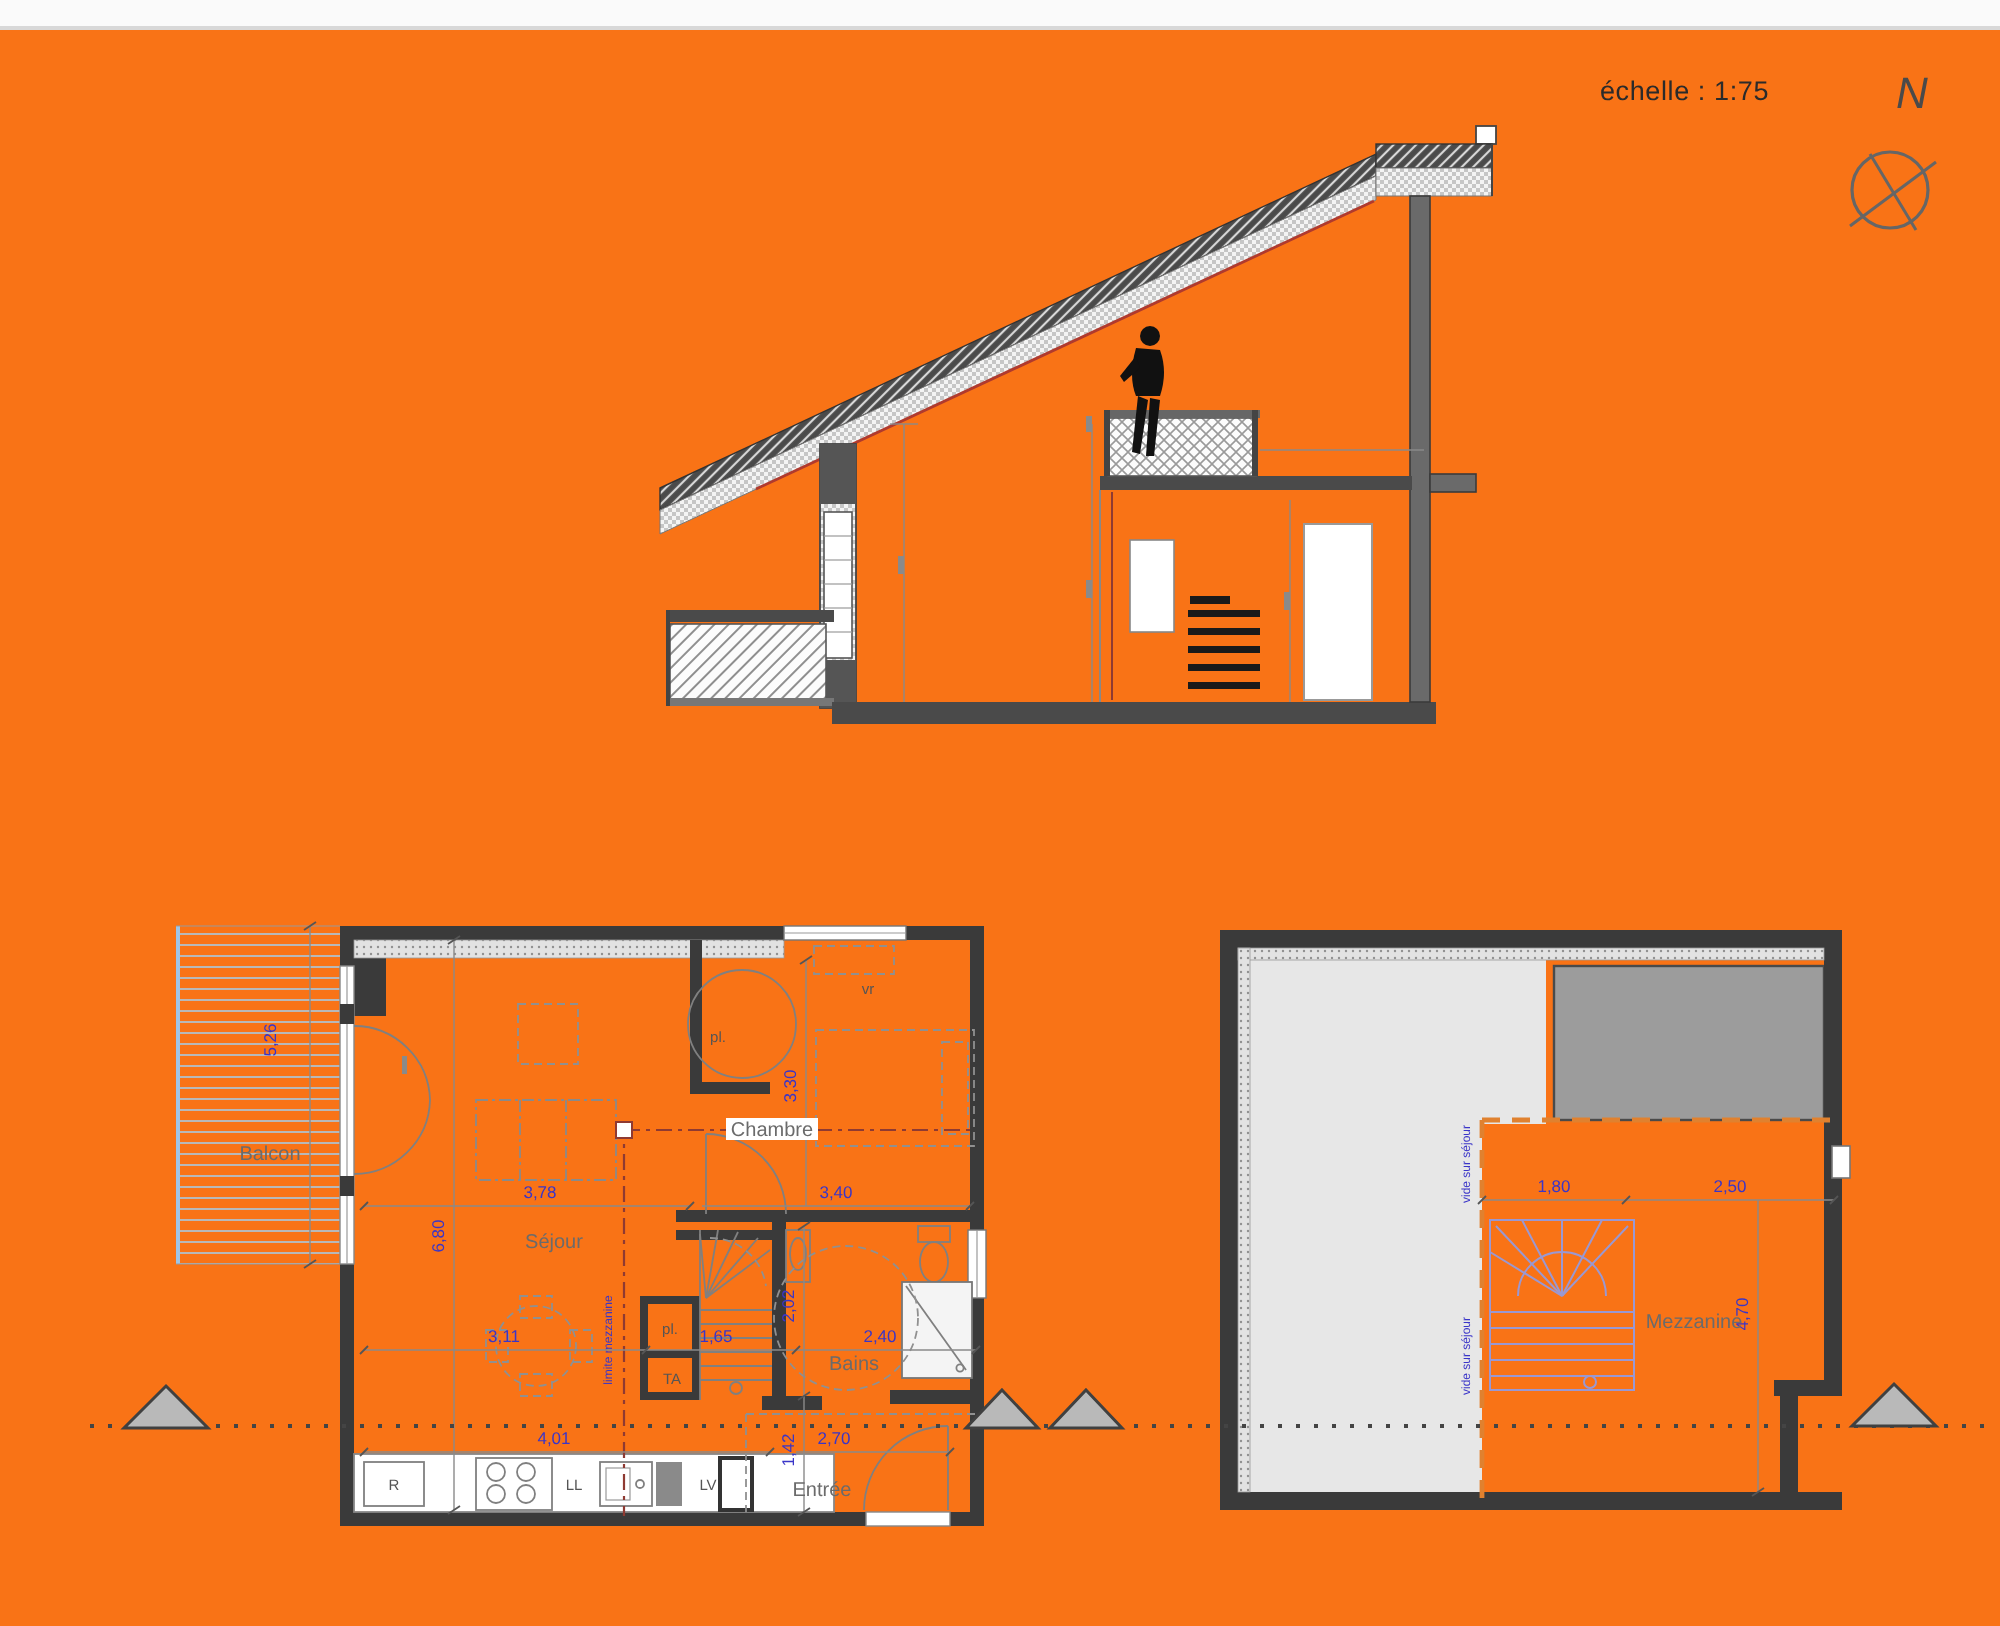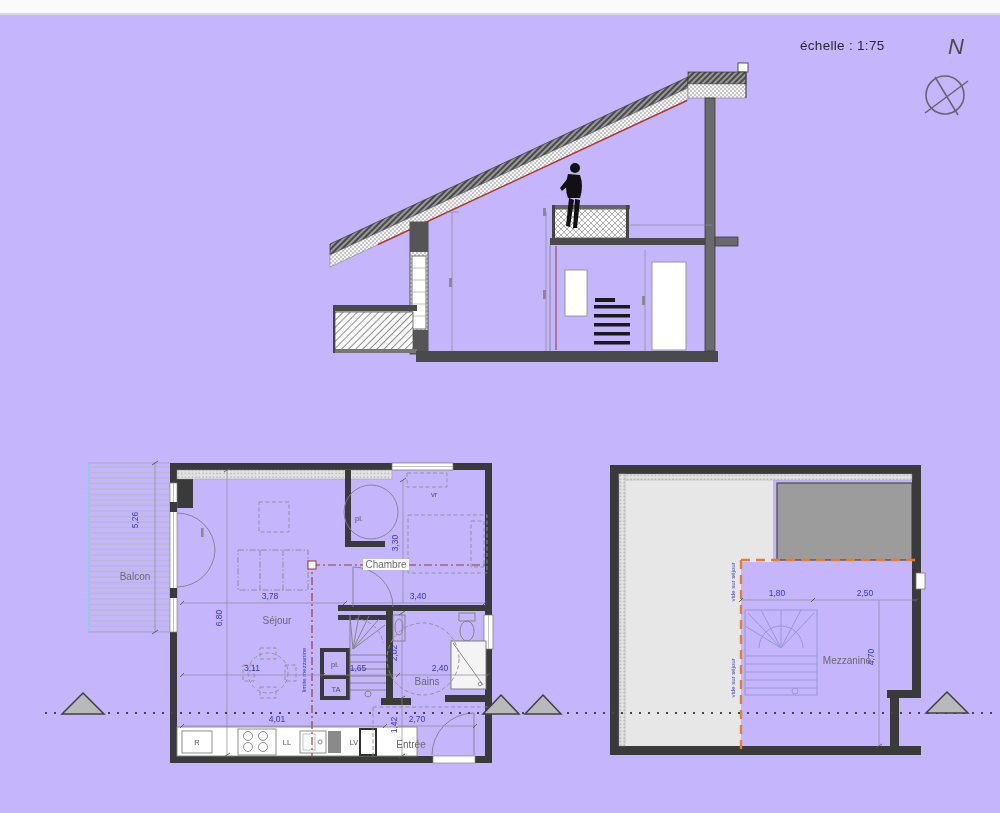--- a/index.html
+++ b/index.html
@@ -1,16 +1,16 @@
 <!DOCTYPE html>
 <html style="--dim-blue: #3a35c8; --red-line: #8f3a32; --orange-line: #e0812f; --wall-dark: #3a3a3a; --balcony-blue: #9fc5e8; --stairs-purple: #9a98d2; --roof-red: #b03a2e; --triangle-fill: #b9b9b9;"><head>
 <meta charset="utf-8">
 <style>
   html,body{margin:0;padding:0;background:#fff;font-family:"Liberation Sans",sans-serif;}
-  #canvas{position:relative;width:1000px;height:813px;background:#c4b5fd;overflow:hidden;}
+  #canvas{position:relative;width:1000px;height:813px;background:#f97316;overflow:hidden;}
   #topbar{position:absolute;left:0;top:0;width:1000px;height:13px;background:#fafafa;border-bottom:2px solid #d8d8d8;}
   #scale-label{position:absolute;left:800px;top:38px;font-size:13.5px;color:#2b2b2b;letter-spacing:.3px;}
   #north-letter{position:absolute;left:948px;top:34px;font-size:22px;font-style:italic;color:#4a4a4a;}
   .abs{position:absolute;}
   #cutline{position:absolute;left:45px;top:712px;width:953px;height:2px;
     background-image:repeating-linear-gradient(90deg,#444 0 2px,transparent 2px 9px);}
   svg text{font-family:"Liberation Sans",sans-serif;}
   .dimtext{fill:var(--dim-blue,#3a35c8);font-size:8.5px;}
   .dimtext-v{fill:var(--dim-blue,#3a35c8);font-size:8.5px;}
   .notetext{fill:var(--dim-blue,#3a35c8);font-size:6px;}

